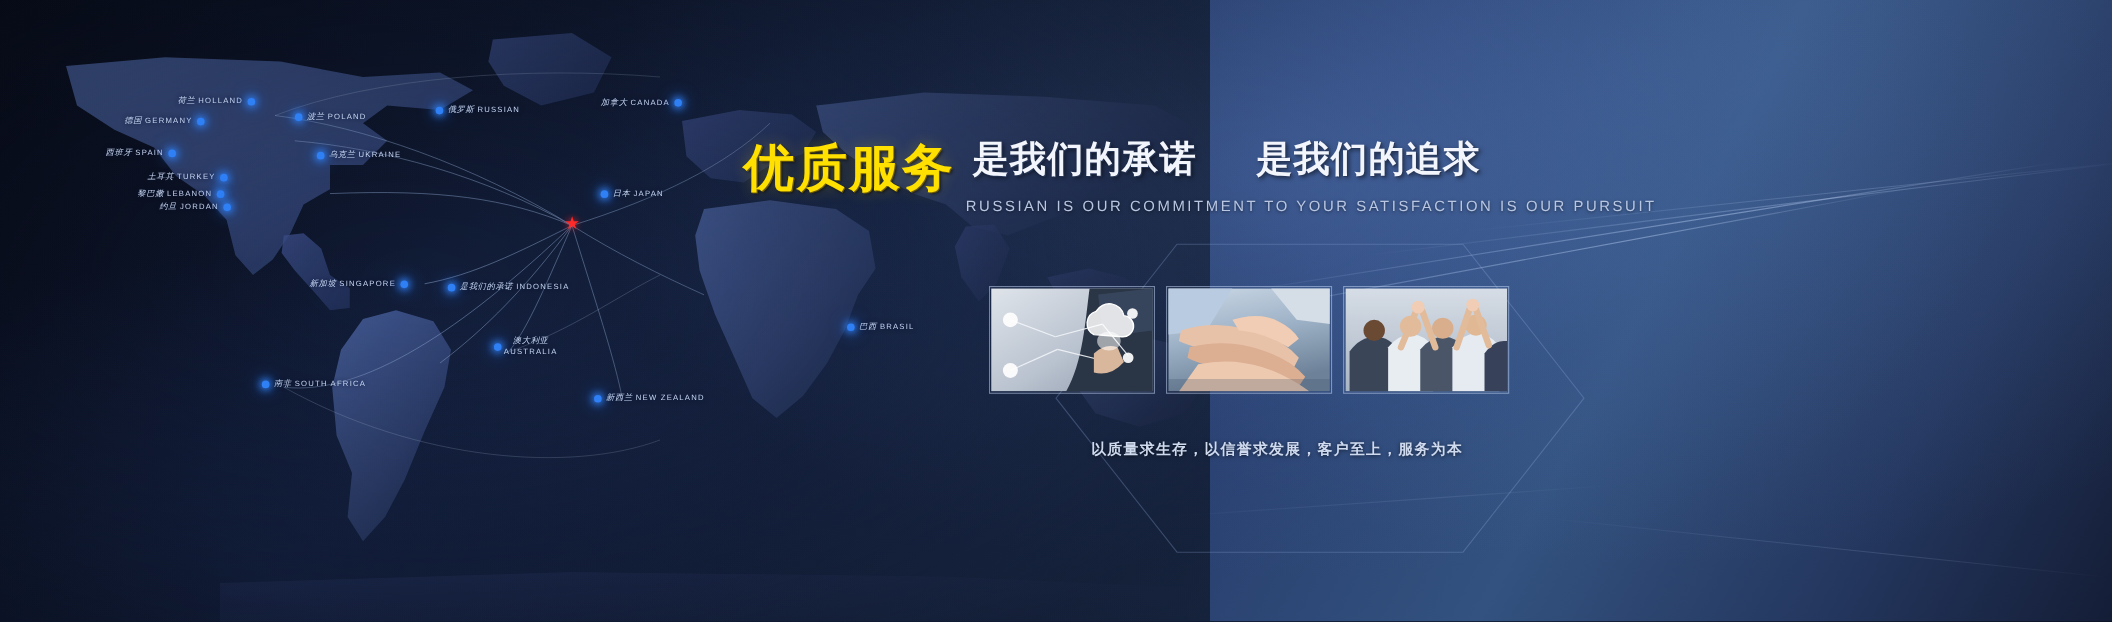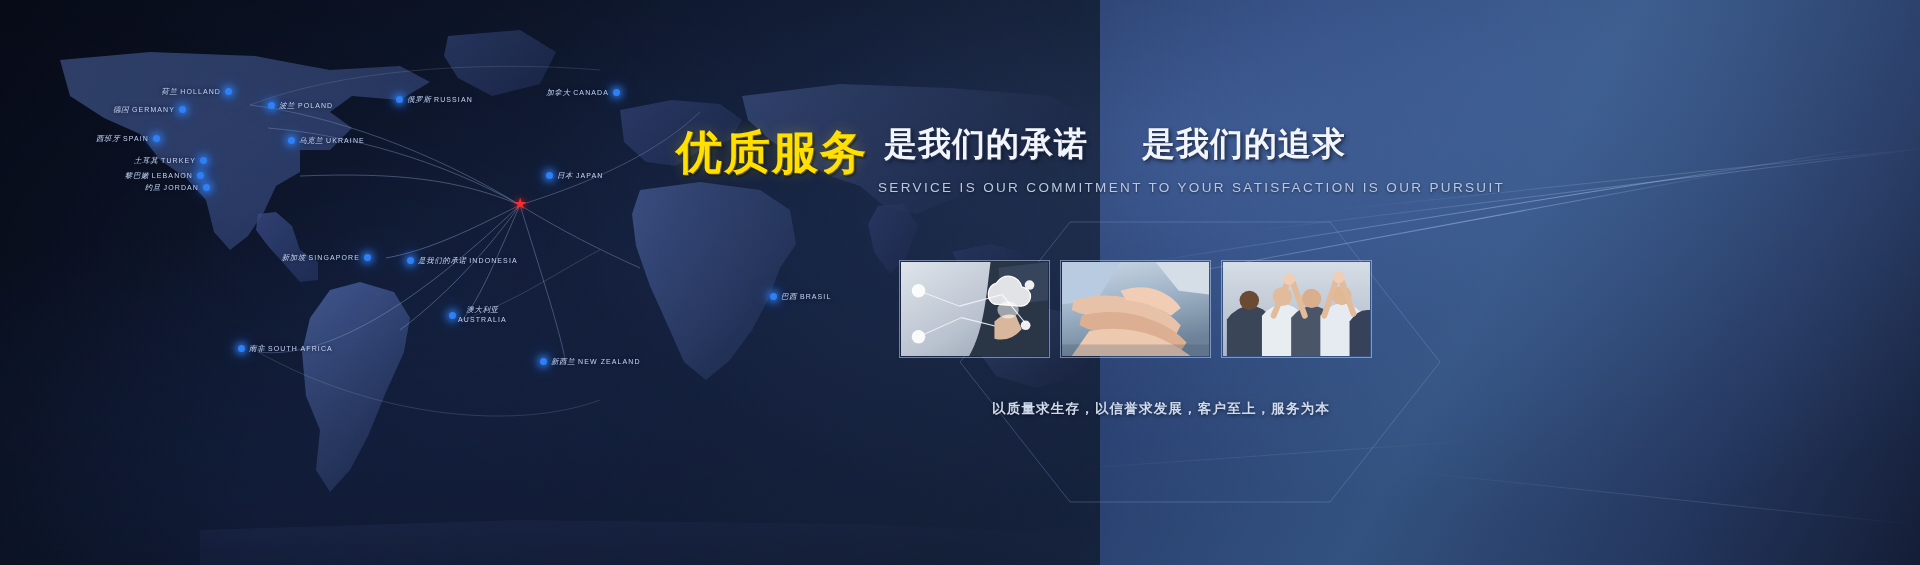--- a/index.html
+++ b/index.html
@@ -299,21 +299,21 @@
     </div>
   <div class="star-marker" style="left:513px; top:196px;">★</div>
 
   <div class="headline">
     <span class="hl-y">优质服务</span>
     <span class="hl-w">是我们的承诺</span>
     <span class="hl-gap"></span>
     <span class="hl-w">是我们的追求</span>
   </div>
 
-  <div class="subhead">SERVICE IS OUR COMMITMENT TO YOUR SATISFACTION IS OUR PURSUIT</div>
+  <div class="subhead">RUSSIAN IS OUR COMMITMENT TO YOUR SATISFACTION IS OUR PURSUIT</div>
 
   <svg class="hexline" viewBox="0 0 520 300">
     <polygon points="130,10 390,10 500,150 390,290 130,290 20,150" fill="none" stroke="#8fa9da" stroke-opacity="0.3" stroke-width="1"></polygon>
   </svg>
 
   <div class="photos">
 
     <div class="photo">
       <div class="inner">
         <svg viewBox="0 0 151 98" preserveAspectRatio="none">

